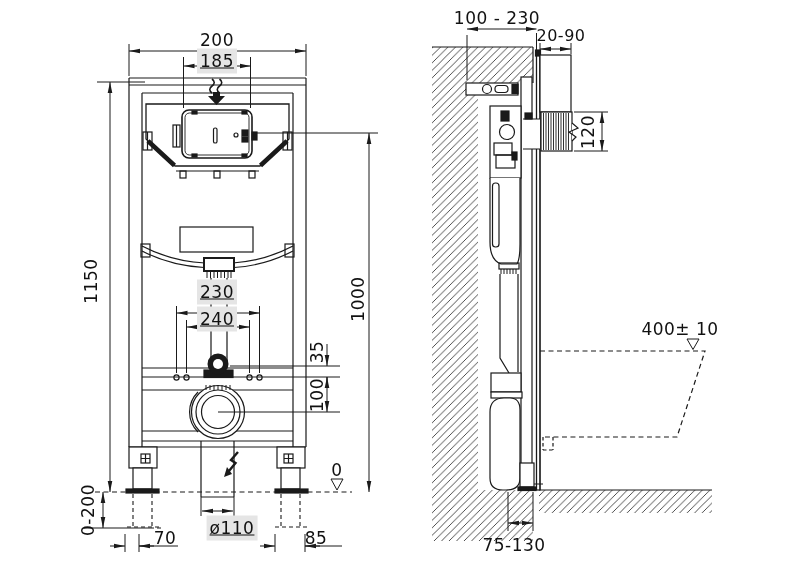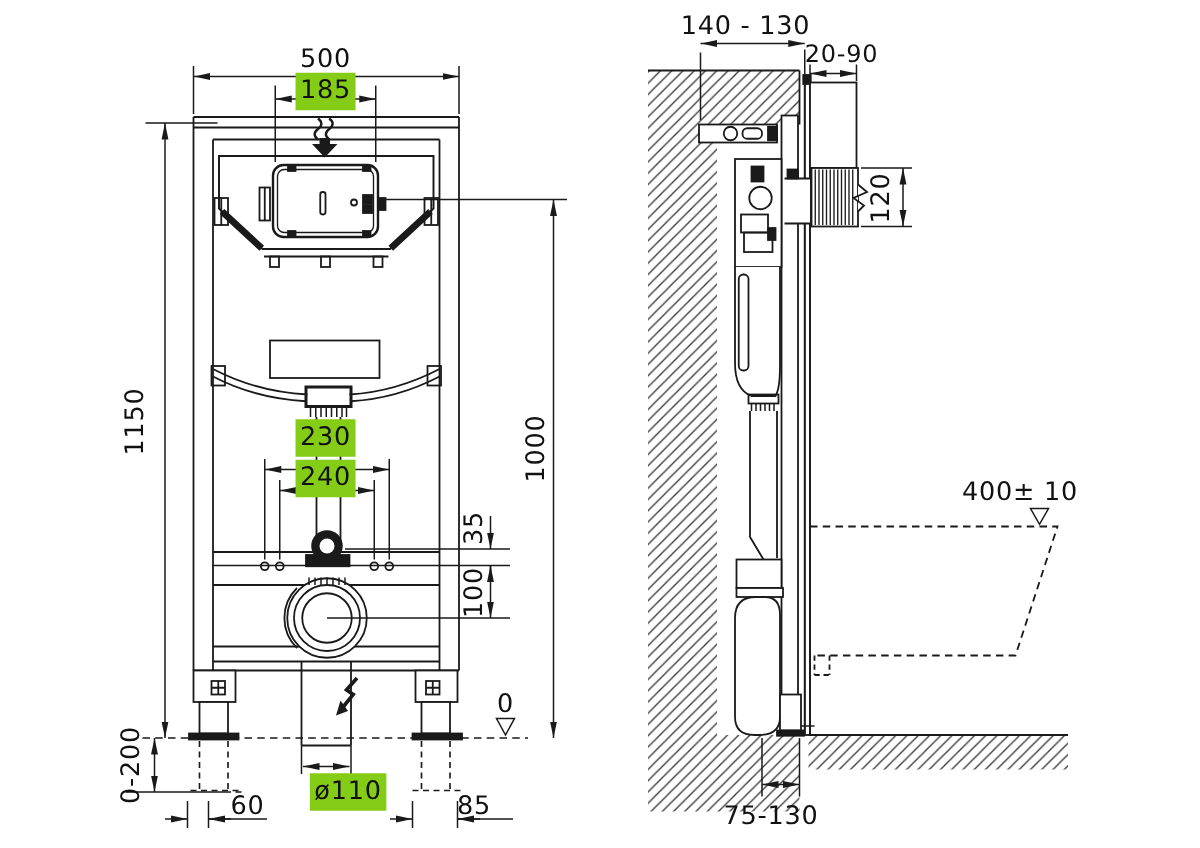--- a/index.html
+++ b/index.html
@@ -2,21 +2,21 @@
 <html><head>
 <meta charset="utf-8">
 <style>
   html,body{margin:0;padding:0;background:#fff;}
   .stage{position:relative;width:800px;height:565px;background:#fff;overflow:hidden;
          font-family:"DejaVu Sans",sans-serif;}
   .stage svg{position:absolute;left:0;top:0;}
   .lbl{position:absolute;transform:translate(-50%,-50%);font-size:17px;line-height:1;
        color:#111;white-space:nowrap;letter-spacing:0.5px;}
   .lbl.rot{transform:translate(-50%,-50%) rotate(-90deg);}
-  .lbl.bg{background:#84cc16;padding:4px 3px;}
+  .lbl.bg{background:#e5e5e5;padding:4px 3px;text-decoration:underline;}
   .lbl.sm{font-size:16px;}
 </style>
 </head>
 <body>
 
 <div class="stage">
 <svg width="800" height="565" viewBox="0 0 800 565">
   <defs>
     <pattern id="hatch" width="7.5" height="7.5" patternUnits="userSpaceOnUse">
       <path d="M0,7.5 L7.5,0 M-1.8,1.8 L1.8,-1.8 M5.7,9.3 L9.3,5.7" stroke="#3c3c3c" stroke-width="0.9" fill="none"></path>
@@ -213,31 +213,31 @@
       <line x1="540" y1="49" x2="571" y2="49" marker-start="url(#as)" marker-end="url(#ae)"></line>
       <path d="M574,112 H608 M574,151 H608"></path>
       <line x1="602" y1="112" x2="602" y2="151" marker-start="url(#as)" marker-end="url(#ae)"></line>
       <path d="M687,339 H699 L693,349.5 Z"></path>
       <path d="M508,492 V531 M533,492 V531"></path>
       <line x1="508" y1="523" x2="533" y2="523" marker-start="url(#as)" marker-end="url(#ae)"></line>
     </g>
   </g>
 </svg>
 
-<div class="lbl" style="left:217px;top:40px">500</div>
+<div class="lbl" style="left:217px;top:40px">200</div>
 <div class="lbl bg" style="left:217px;top:61px">185</div>
 <div class="lbl rot" style="left:91px;top:281px">1150</div>
 <div class="lbl rot" style="left:358px;top:299px">1000</div>
 <div class="lbl bg" style="left:217px;top:292px">230</div>
 <div class="lbl bg" style="left:217px;top:319px">240</div>
 <div class="lbl rot" style="left:317px;top:352px">35</div>
 <div class="lbl rot" style="left:317px;top:395px">100</div>
 <div class="lbl" style="left:337px;top:470px">0</div>
 <div class="lbl rot" style="left:88px;top:510px">0-200</div>
 <div class="lbl bg" style="left:232px;top:528px">ø110</div>
-<div class="lbl" style="left:165px;top:538px">60</div>
+<div class="lbl" style="left:165px;top:538px">70</div>
 <div class="lbl" style="left:316px;top:538px">85</div>
-<div class="lbl" style="left:497px;top:18px">140 - 130</div>
+<div class="lbl" style="left:497px;top:18px">100 - 230</div>
 <div class="lbl sm" style="left:561px;top:36px">20-90</div>
 <div class="lbl rot" style="left:588px;top:132px">120</div>
 <div class="lbl" style="left:680px;top:329px">400± 10</div>
 <div class="lbl" style="left:514px;top:545px">75-130</div>
 </div>
 
 </body></html>

